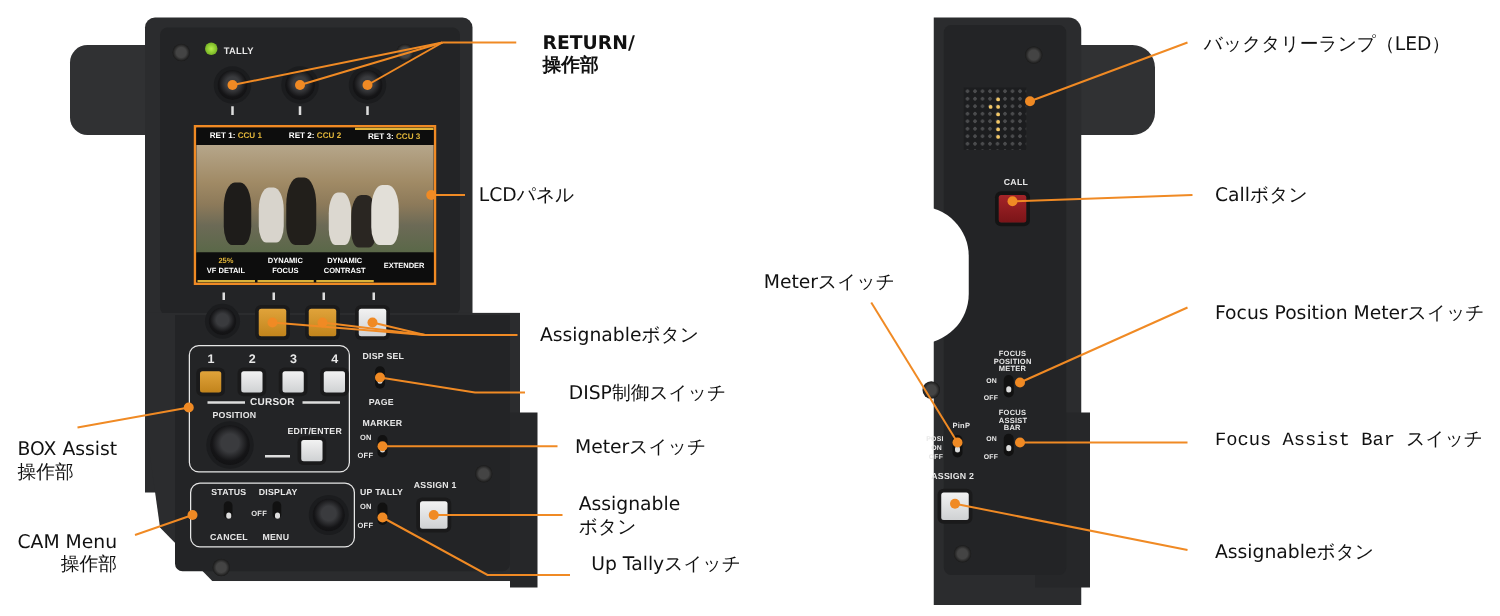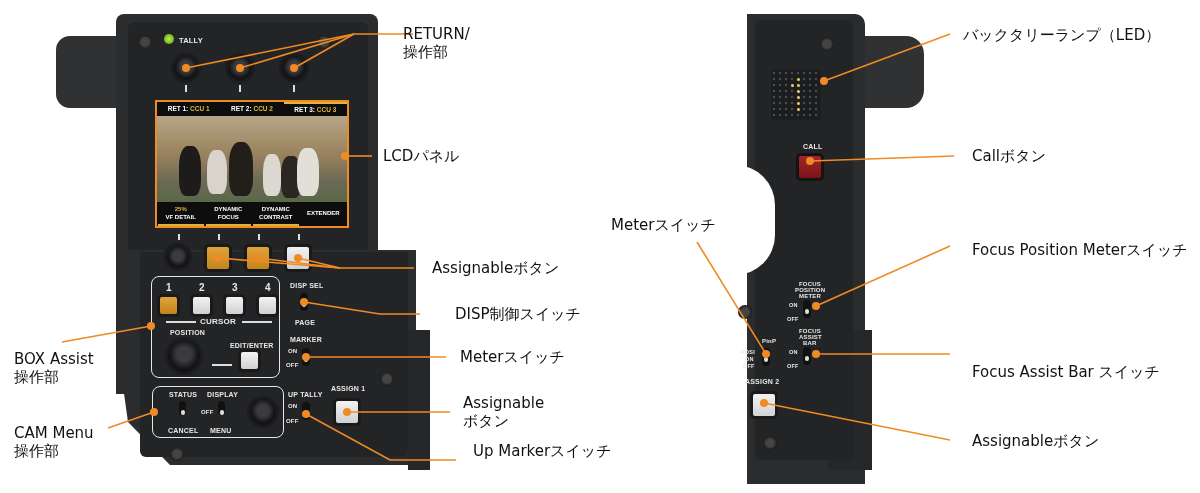--- a/index.html
+++ b/index.html
@@ -225,39 +225,39 @@
     <circle cx="154" cy="412" r="4"></circle>
     <circle cx="824" cy="81" r="4"></circle>
     <circle cx="810" cy="161" r="4"></circle>
     <circle cx="766" cy="354" r="4"></circle>
     <circle cx="816" cy="306" r="4"></circle>
     <circle cx="816" cy="354" r="4"></circle>
     <circle cx="764" cy="403" r="4"></circle>
   </g>
 </svg>
 
-<div class="lbl" style="left:403px;top:25px;">
+<div class="lbl" style="left:434px;top:25px;font-weight:bold;">
   <div>RETURN/</div>
   <div>操作部</div>
 </div>
 <div class="lbl" style="left:383px;top:147px;">LCDパネル</div>
 <div class="lbl" style="left:432px;top:259px;">Assignableボタン</div>
 <div class="lbl" style="left:455px;top:305px;">DISP制御スイッチ</div>
 <div class="lbl" style="left:460px;top:348px;">Meterスイッチ</div>
 <div class="lbl" style="left:463px;top:394px;">
   <div>Assignable</div>
   <div>ボタン</div>
 </div>
-<div class="lbl" style="left:473px;top:442px;">Up Markerスイッチ</div>
+<div class="lbl" style="left:473px;top:442px;">Up Tallyスイッチ</div>
 <div class="lbl" style="left:14px;top:350px;">
   <div>BOX Assist</div>
   <div>操作部</div>
 </div>
-<div class="lbl" style="left:14px;top:424px;">
+<div class="lbl" style="left:14px;top:424px;text-align:right;">
   <div>CAM Menu</div>
   <div>操作部</div>
 </div>
 <div class="lbl" style="left:963px;top:26px;">バックタリーランプ（LED）</div>
 <div class="lbl" style="left:972px;top:147px;">Callボタン</div>
 <div class="lbl" style="left:611px;top:216px;">Meterスイッチ</div>
 <div class="lbl" style="left:972px;top:241px;">Focus Position Meterスイッチ</div>
-<div class="lbl" style="left:972px;top:363px;">Focus Assist Bar スイッチ</div>
+<div class="lbl" style="left:972px;top:344px;font-family:Liberation Mono, monospace;">Focus Assist Bar スイッチ</div>
 <div class="lbl" style="left:972px;top:432px;">Assignableボタン</div>
 
 </body></html>

